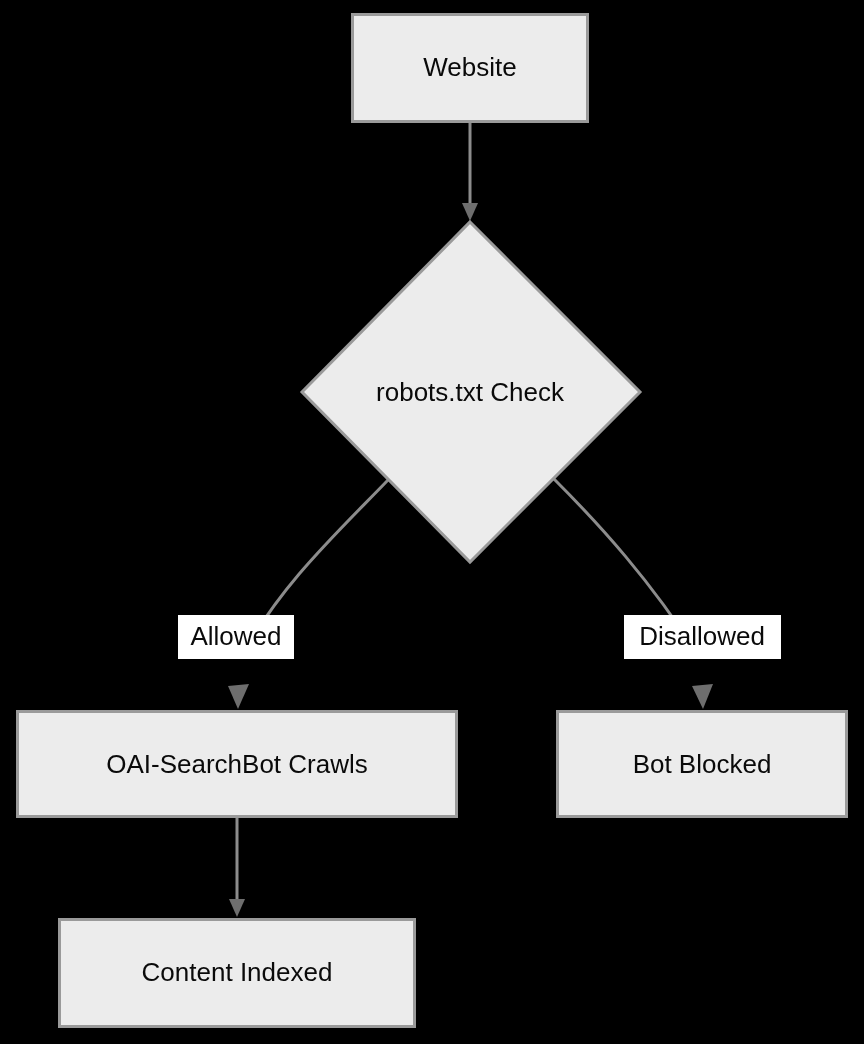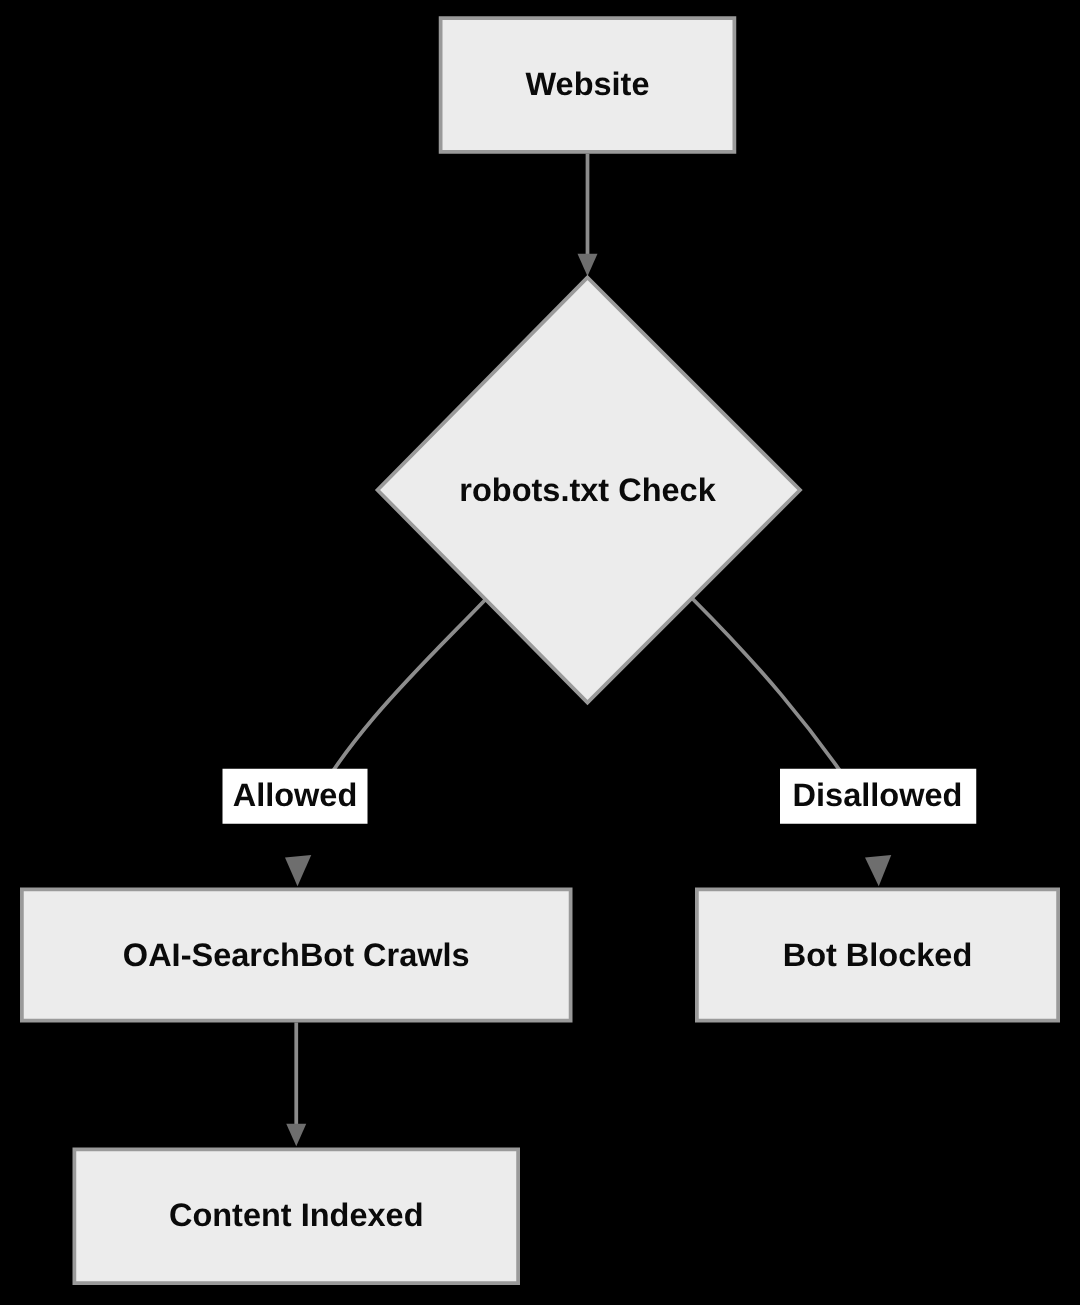--- a/index.html
+++ b/index.html
@@ -12,21 +12,20 @@
     width: 864px;
     height: 1044px;
     overflow: hidden;
     font-family: "Liberation Sans", sans-serif;
   }
   #diagram-root {
     position: relative;
     width: 828px;
     height: 1044px;
     background: #000000;
-    font-weight: bold;
   }
   svg#flow-svg {
     position: absolute;
     left: 0;
     top: 0;
     width: 864px;
     height: 1044px;
     display: block;
   }
   .node-text {

